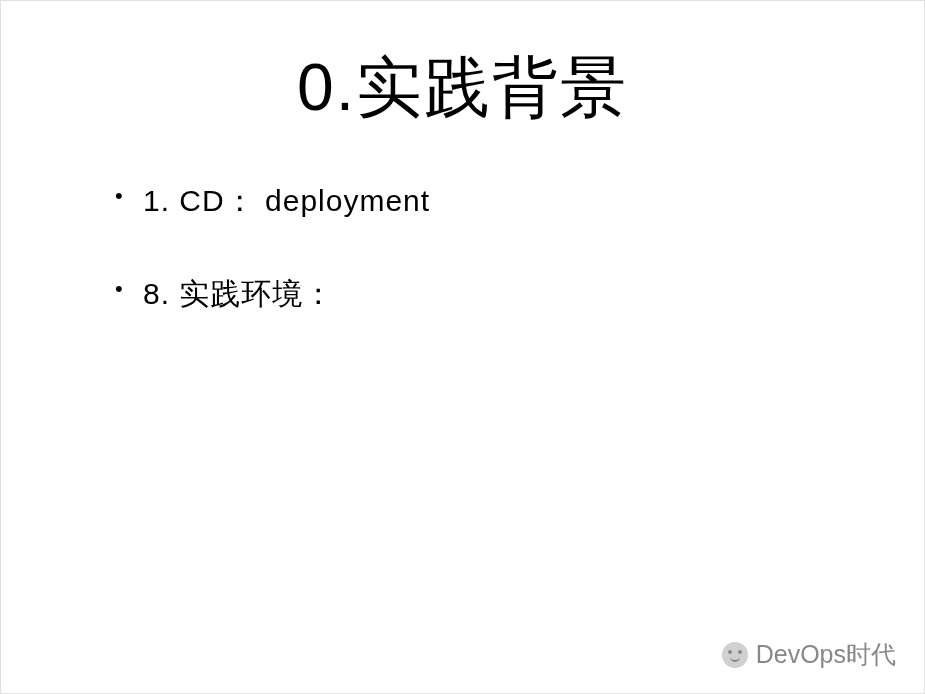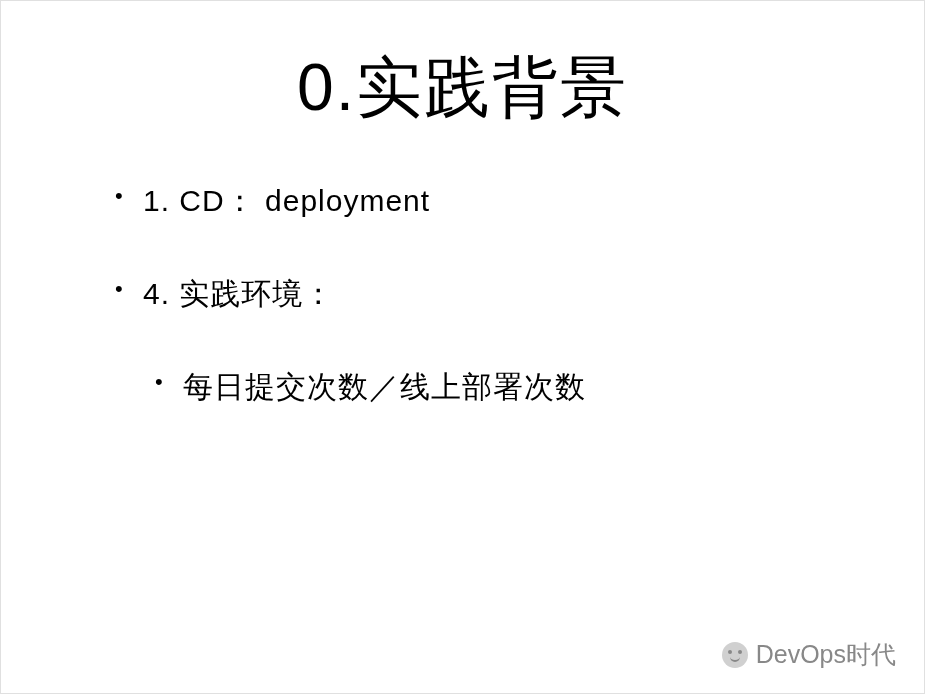--- a/index.html
+++ b/index.html
@@ -108,22 +108,21 @@
       border-radius: 0 0 10px 10px;
     }
   </style>
 </head>
 <body>
 
 <h1 class="slide-title">0.实践背景</h1>
 
 <div class="content">
   <div class="bullet-l1">1. CD： deployment</div>
-  <div class="bullet-l1">4. 实践环境：</div>
-  <div class="bullet-l2">每日提交次数／线上部署次数</div>
+  <div class="bullet-l1">8. 实践环境：</div>
 </div>
 
 <div class="watermark">
   <div class="watermark-icon">
     <div class="watermark-icon-mouth"></div>
   </div>
   <span>DevOps时代</span>
 </div>
 
 </body></html>

